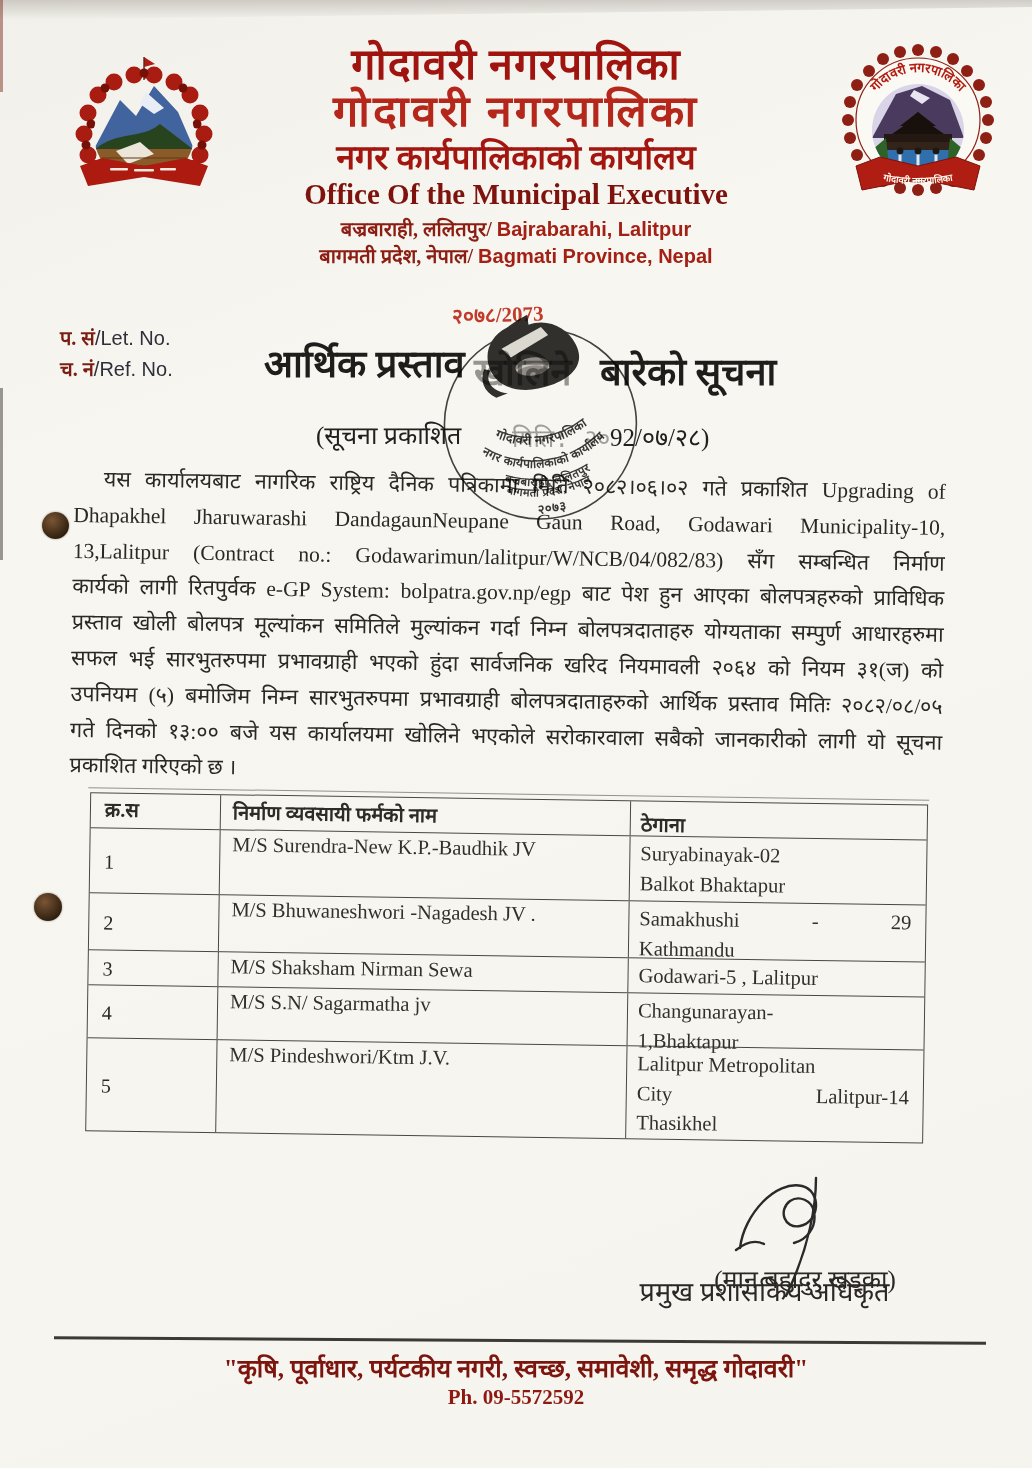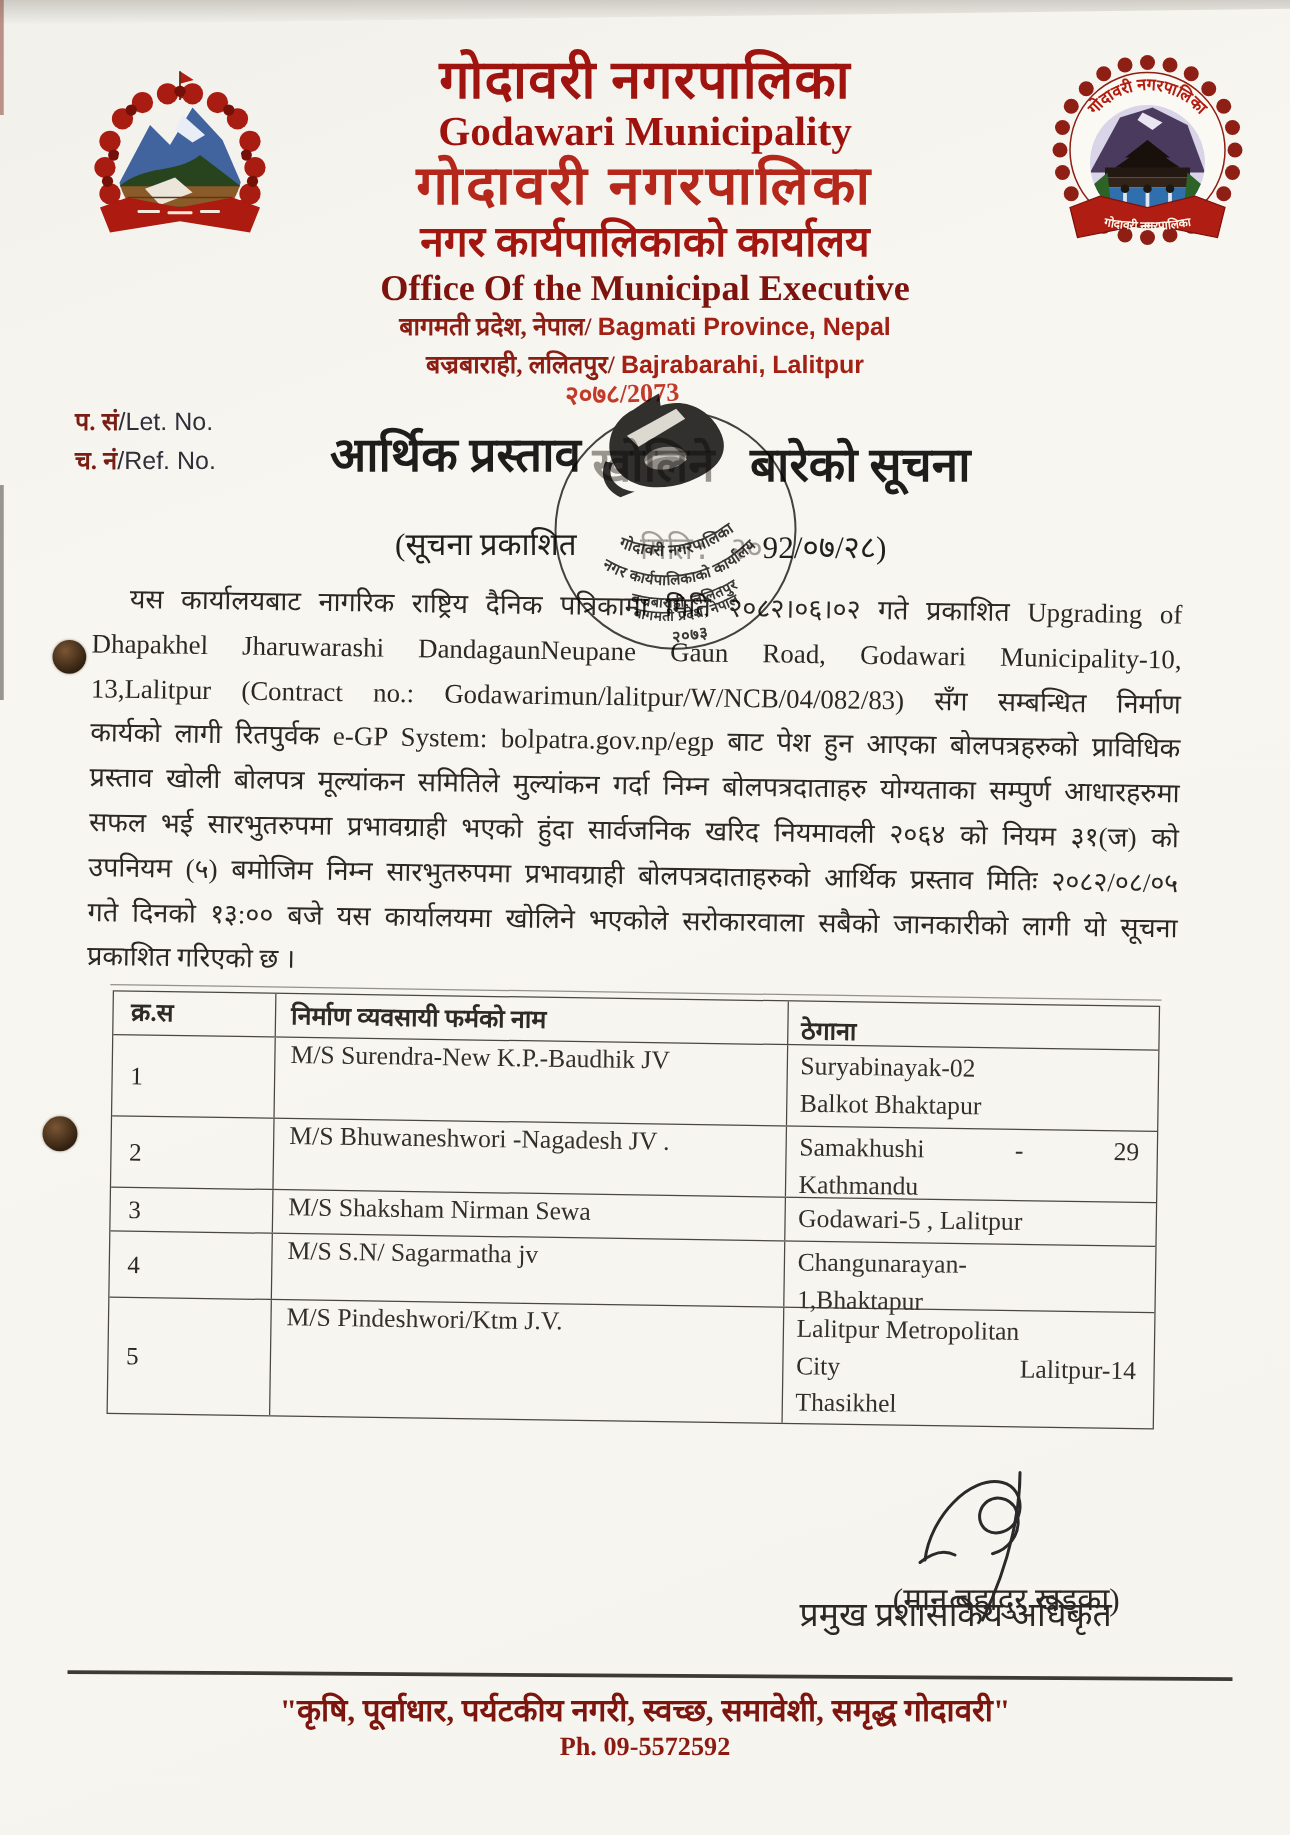--- a/index.html
+++ b/index.html
@@ -183,31 +183,30 @@
     </g>
     <path d="M26,128 L50,119 L88,128 L126,119 L150,128 L144,152 L88,141 L32,152 Z" fill="#b01d12" stroke="#7c120b" stroke-width="1"></path>
     <path id="rrib" d="M 46,141 Q 88,151 130,141" fill="none"></path>
     <text font-size="9.5" font-weight="bold" fill="#fdf6ea">
       <textPath href="#rrib" startOffset="50%" text-anchor="middle">गोदावरी नगरपालिका</textPath>
     </text>
   </svg>
 
   <div class="abs lh">
     <div class="lh-dev1">गोदावरी नगरपालिका</div>
-    <div class="lh-eng1">Godawari Municipality</div>
     <div class="lh-dev2">गोदावरी नगरपालिका</div>
     <div class="lh-dev3">नगर कार्यपालिकाको कार्यालय</div>
     <div class="lh-eng2">Office Of the Municipal Executive</div>
+    <div class="lh-adr">
+      <span class="dev">बज्रबाराही, ललितपुर/</span>
+      <span class="lat">Bajrabarahi, Lalitpur</span>
+    </div>
     <div class="lh-adr" style="margin-top:6px;">
       <span class="dev">बागमती प्रदेश, नेपाल/</span>
       <span class="lat">Bagmati Province, Nepal</span>
-    </div>
-    <div class="lh-adr">
-      <span class="dev">बज्रबाराही, ललितपुर/</span>
-      <span class="lat">Bajrabarahi, Lalitpur</span>
     </div>
   </div>
 
   <div class="abs year-note">२०७८/2073</div>
 
   <div class="abs refblk">
     <div>
       <span class="dev">प. सं</span><span class="lat">/</span><span class="lat">Let. No.</span>
     </div>
     <div>

